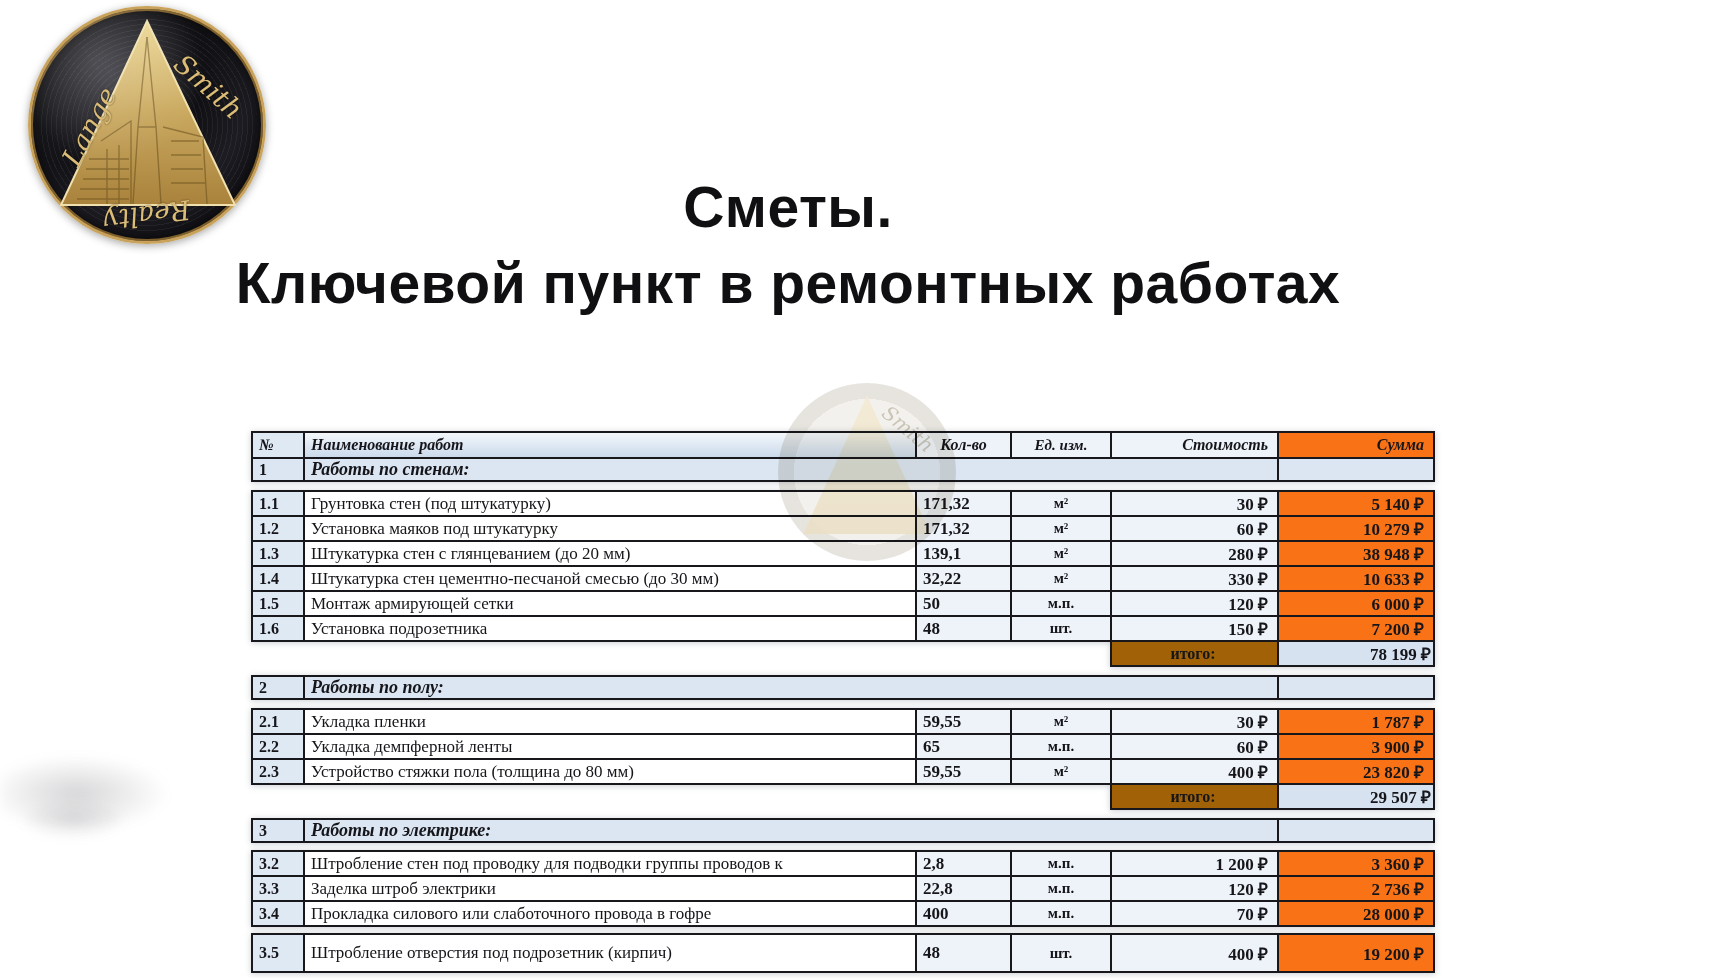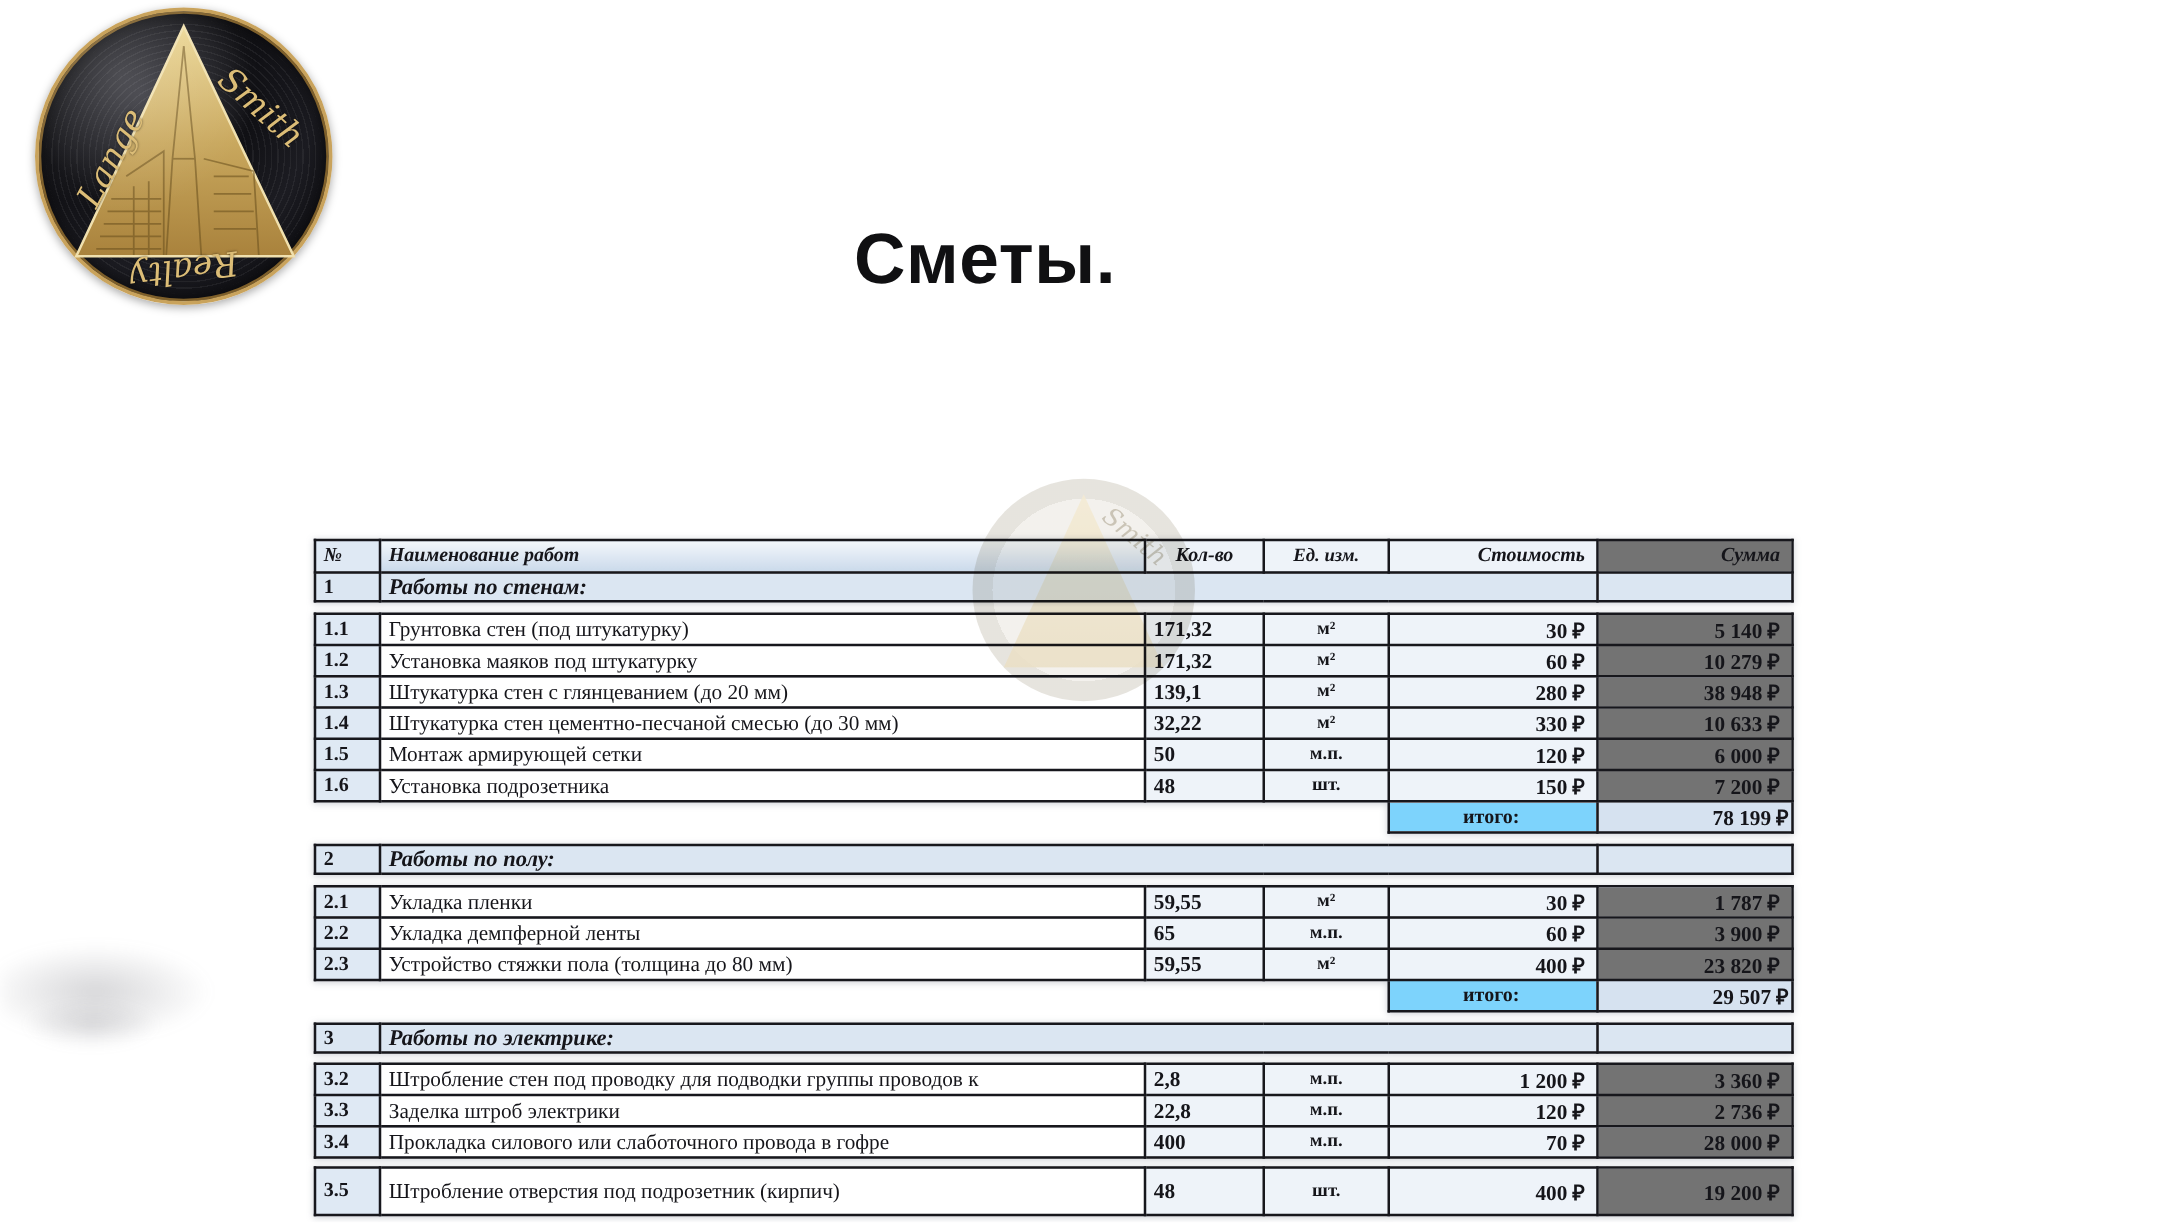--- a/index.html
+++ b/index.html
@@ -42,26 +42,26 @@
   .tbl td,.tbl th{border:2px solid #17171c;overflow:hidden;white-space:nowrap;padding:0 6px;}
   .tbl .c-unit{border-left-width:1px;}
   .tbl th{height:24px;font-size:16px;font-style:italic;font-weight:700;text-align:center;
         background:linear-gradient(#f3f7fb,#cbdaeb);}
   .tbl td{height:19px;font-size:17px;background:#fff;}
   .tbl .c-num{background:#dfe9f4;font-weight:700;font-size:16px;text-align:left;}
   .tbl .c-name{text-align:left;}
   .tbl .c-qty{background:#eef3f9;font-weight:700;}
   .tbl .c-unit{background:#eef3f9;font-weight:700;font-size:15px;text-align:center;}
   .tbl .c-price{background:#eef3f9;font-weight:700;text-align:right;padding-right:9px;}
-  .tbl .c-sum{background:#737373;font-weight:700;text-align:right;padding-right:9px;}
+  .tbl .c-sum{background:#f97316;font-weight:700;text-align:right;padding-right:9px;}
   .tbl tr.sec td{background:#dbe6f2;height:16px;}
   .tbl tr.sec .sec-title{font-weight:700;font-style:italic;font-size:18px;text-align:left;}
   .tbl tr.total .ghost{border:none;background:transparent;}
   .tbl tr.total td{height:17px;}
-  .tbl tr.total .total-label{background:#7dd3fc;font-weight:700;font-size:16px;text-align:center;}
+  .tbl tr.total .total-label{background:#a16207;font-weight:700;font-size:16px;text-align:center;}
   .tbl tr.total .total-value{background:#d6e2f0;font-weight:700;text-align:right;padding-right:2px;}
   .tbl tr.tall td{height:36px;}
 
   
   .wm{position:absolute;left:778px;top:383px;width:178px;height:178px;opacity:.42;
       mix-blend-mode:multiply;pointer-events:none;z-index:5;filter:blur(.4px);}
   .wm-disc{position:absolute;inset:0;border-radius:50%;
       background:radial-gradient(circle, rgba(186,176,150,.42) 0 58%, rgba(148,138,112,.55) 58% 74%, rgba(120,110,88,.4) 74% 79%, rgba(205,175,105,.55) 79% 82%, transparent 82%);}
   .wm-tri{position:absolute;left:14%;top:7%;width:72%;height:78%;
       background:linear-gradient(rgba(228,206,150,.85), rgba(205,178,115,.85));
@@ -95,20 +95,21 @@
         <path d="M76,140 v55 M88,136 v59"></path>
       </g>
     </svg>
     <span class="logo-script script-left">Lange</span>
     <span class="logo-script script-right">Smith</span>
     <span class="logo-script script-bottom">Realty</span>
   </div>
 
   <div class="title">
     <div>Сметы.</div>
+    <div>Ключевой пункт в ремонтных работах</div>
   </div>
 
   <div class="smudge smudge-1"></div>
   <div class="smudge smudge-2"></div>
 
   <div class="tbl-host" id="tbl-host">
       <table class="tbl" style="margin-bottom: 8px;">
         <colgroup>
           <col style="width: 52px;">
           <col style="width: 612px;">

